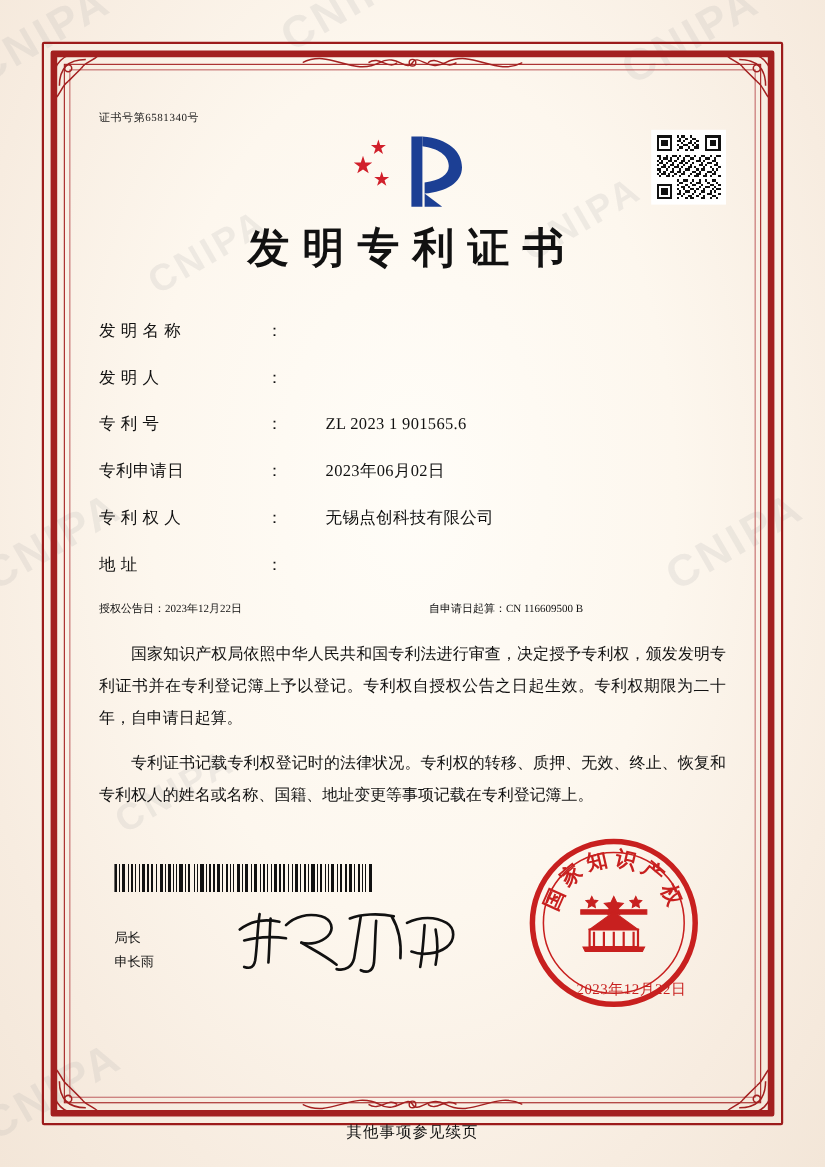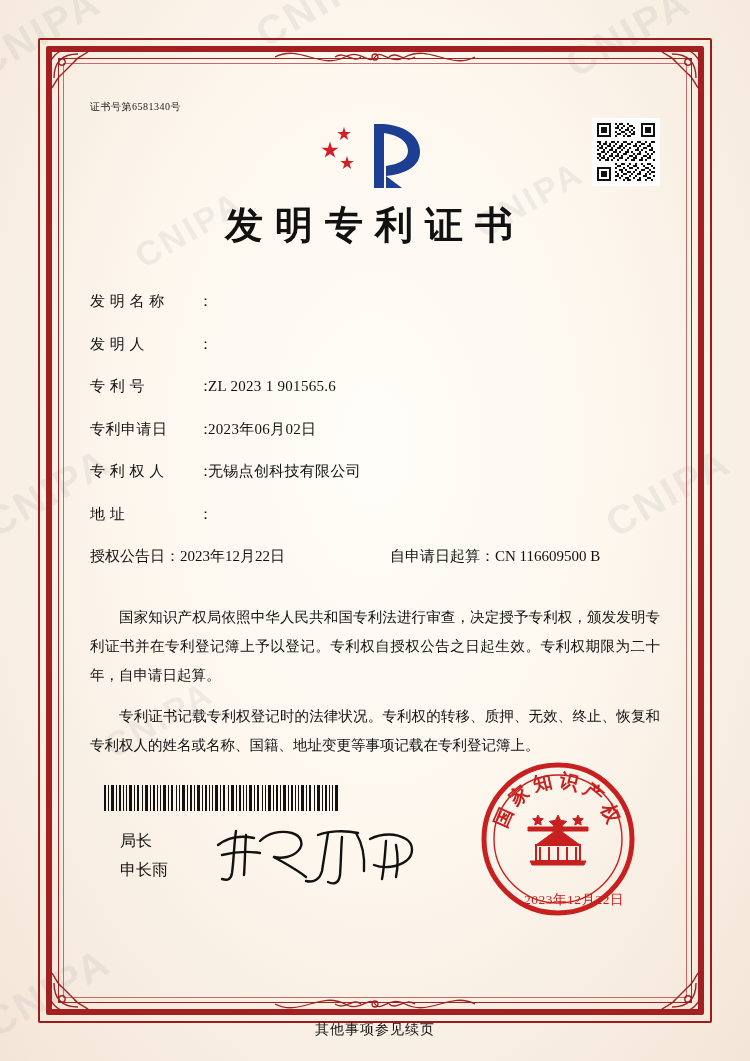--- a/index.html
+++ b/index.html
@@ -113,20 +113,21 @@
   .fields {
     margin-top: 42px;
     font-size: 15px;
     color: #111;
     line-height: 1.1;
   }
   .field-row {
     display: flex;
     align-items: flex-start;
     margin-bottom: 26px;
+    gap: 44px;
   }
   .f-label {
     width: 108px;
     flex: 0 0 108px;
     letter-spacing: 0.5px;
     white-space: nowrap;
   }
   .f-colon {
     width: 10px;
     flex: 0 0 10px;
@@ -134,22 +135,22 @@
   .f-value {
     flex: 1 1 auto;
     letter-spacing: 0.3px;
   }
   .f-value .line2 {
     margin-top: 9px;
   }
   .row-two-col {
     display: flex;
     align-items: flex-start;
-    margin-bottom: 38px;
-    font-size: 15px;
+    margin-bottom: 22px;
+    font-size: 10px;
   }
   .rtc-left { flex: 0 0 300px; }
   .rtc-right { flex: 1 1 auto; }
   .paras {
     font-size: 14.5px;
     line-height: 2.0;
     color: #111;
     text-align: justify;
   }
   .paras p {
@@ -158,23 +159,23 @@
   }
   .barcode {
     position: absolute;
     left: 14px;
     bottom: 170px;
     height: 26px;
     width: 236px;
   }
   .sign-block {
     position: absolute;
-    left: 30px;
+    left: 14px;
     bottom: 96px;
-    font-size: 16px;
+    font-size: 12px;
     line-height: 1.85;
     color: #111;
   }
   .signature {
     position: absolute;
     left: 120px;
     bottom: 90px;
     width: 210px;
     height: 70px;
   }

